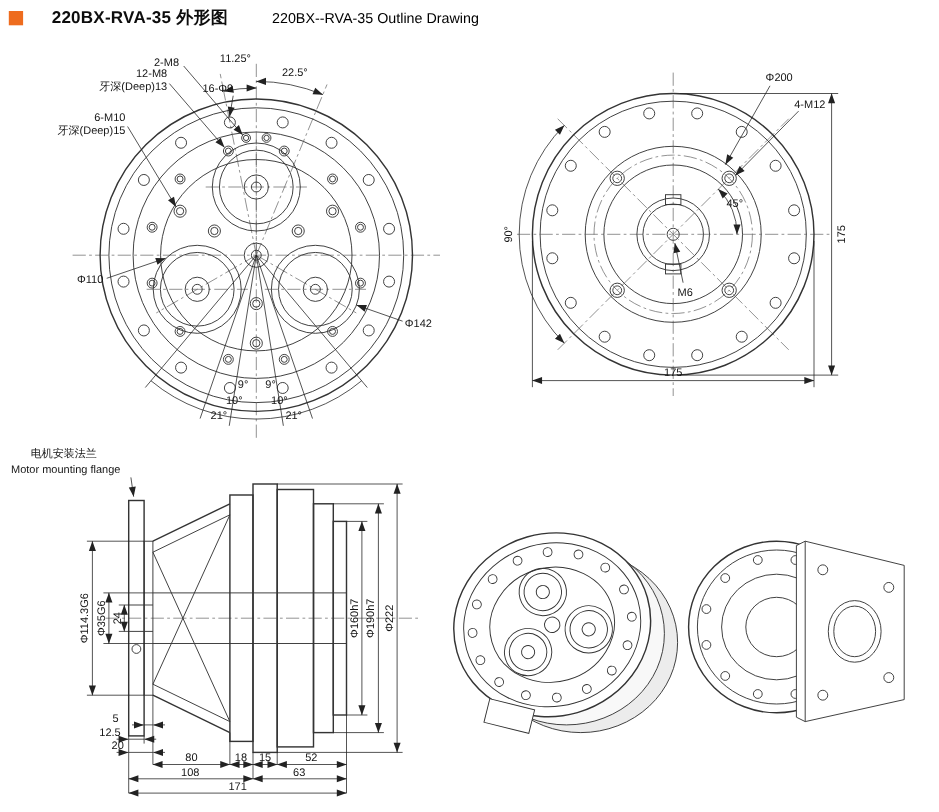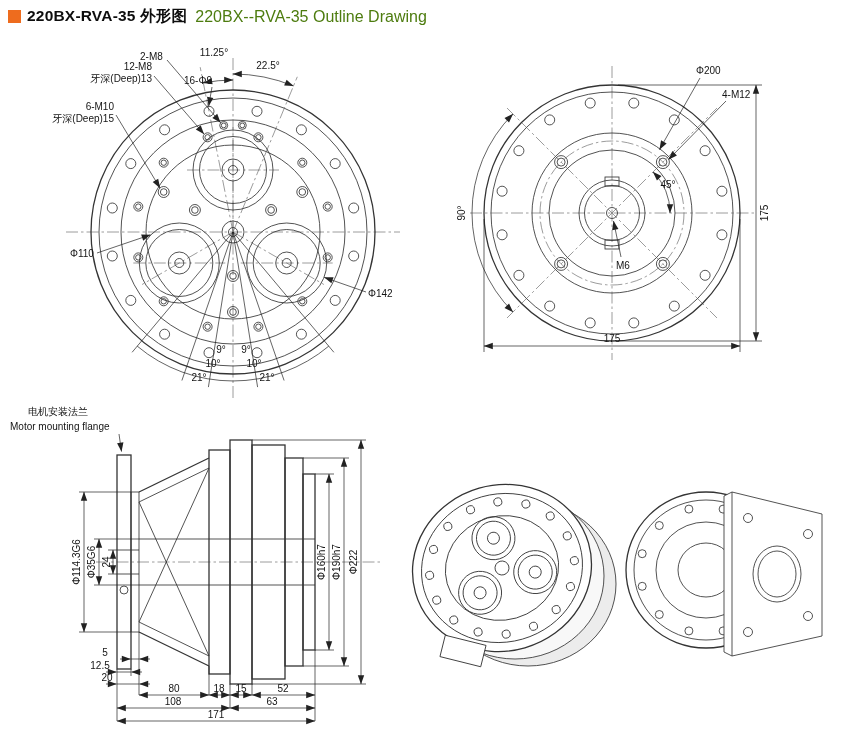--- a/index.html
+++ b/index.html
@@ -1,21 +1,21 @@
 <!DOCTYPE html>
 <html><head>
 <meta charset="utf-8">
 <style>
   html,body{margin:0;padding:0;background:#fff;}
   .page{position:relative;width:854px;height:738px;background:#ffffff;overflow:hidden;
         font-family:"Liberation Sans",sans-serif;}
-  .hdr{position:absolute;left:8px;top:6px;display:flex;align-items:center;z-index:5;}
+  .hdr{position:absolute;left:8px;top:6px;display:flex;align-items:center;z-index:5;gap:20px;}
   .bullet{width:13px;height:13px;background:#ee6c1e;margin-right:6px;flex:0 0 auto;}
   .t1{font-size:15.5px;font-weight:700;color:#0d0d0d;letter-spacing:.2px;}
-  .t2{font-size:16px;color:#4d7c0f;margin-left:8px;font-weight:400;}
+  .t2{font-size:13px;color:#000000;margin-left:20px;font-weight:400;}
   svg.canvas{position:absolute;left:0;top:0;}
   .gg *{fill:none;stroke:#343434;stroke-width:.85;}
   .gg .bold{stroke-width:1.3;}
   .cl2 *{fill:none;stroke:#666;stroke-width:.65;stroke-dasharray:12 3 2.5 3;}
   .dd *{fill:none;stroke:#222;stroke-width:.7;}
   svg text{font-family:"Liberation Sans",sans-serif;font-size:10px;fill:#141414;stroke:none;}
 </style>
 </head>
 <body>
 

